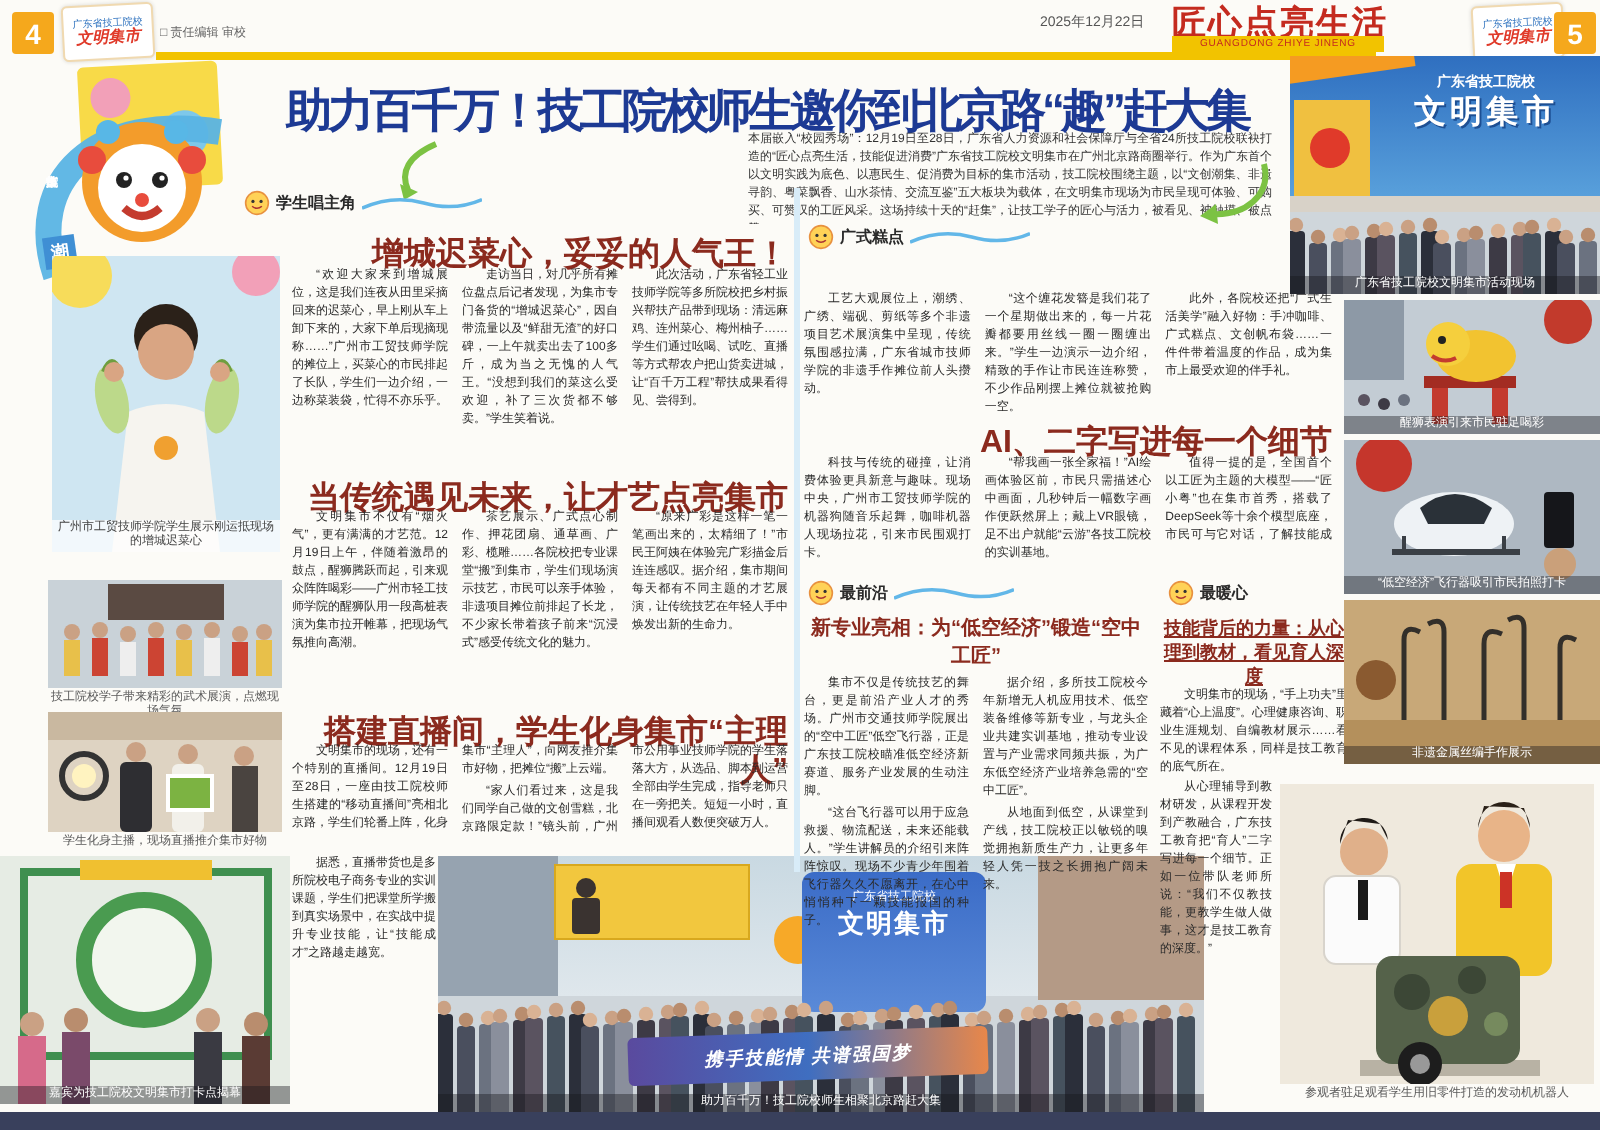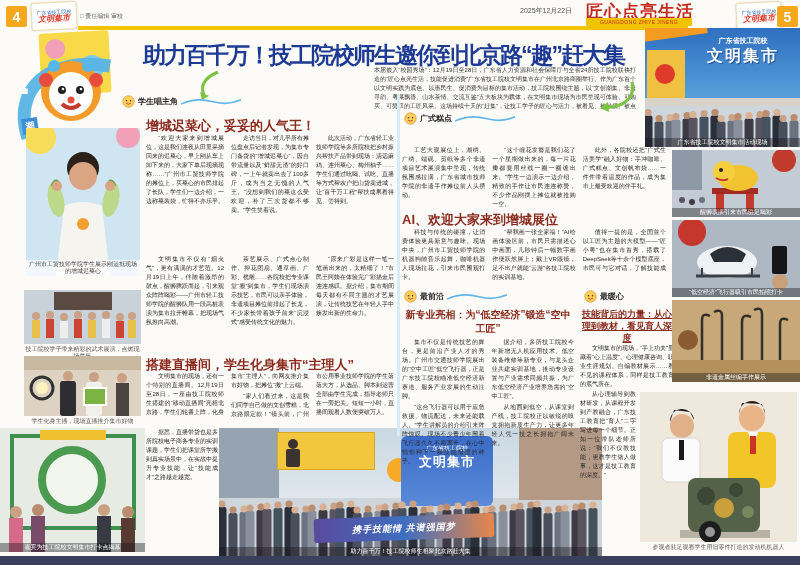--- a/index.html
+++ b/index.html
@@ -16,21 +16,21 @@
   .rule{position:absolute;background:#f2c300;}
   .editor{position:absolute;font-size:6px;color:#666;}
   .date{position:absolute;font-size:7px;color:#555;}
   .masthead{position:absolute;font-family:"Liberation Serif","DejaVu Serif",serif;font-weight:bold;
             font-size:17px;color:#c42b1f;letter-spacing:1px;}
   .pinyin{position:absolute;width:106px;height:8px;background:#f2c300;color:#c42b1f;font-size:5px;
           letter-spacing:.4px;text-align:center;line-height:8px;overflow:hidden;}
   .headline{position:absolute;font-size:23px;font-weight:bold;color:#1d3a94;letter-spacing:-2px;
             white-space:nowrap;}
   .intro{position:absolute;font-size:6px;line-height:1.5;color:#333;text-align:justify;overflow:hidden;}
-  .head1{position:absolute;font-weight:bold;color:#8b2a1e;text-align:left;font-size:13px;line-height:1.2;}
+  .head1{position:absolute;font-weight:bold;color:#8b2a1e;text-align:right;font-size:16px;line-height:1.2;}
   .head2{position:absolute;font-weight:bold;color:#8b2a1e;text-align:center;font-size:10px;line-height:1.35;}
   .cols{position:absolute;font-size:6px;line-height:1.5;color:#2a2a2a;text-align:justify;overflow:hidden;}
   .cols p{margin:0 0 2px;text-indent:12px;}
   .c3{column-count:3;column-gap:7px;}
   .c2{column-count:2;column-gap:7px;}
   .label{position:absolute;display:flex;align-items:center;gap:3px;font-size:8px;font-weight:bold;color:#2a2a2a;}
   .photo{position:absolute;overflow:hidden;background:#cfd6db;}
   .cap-on{position:absolute;left:0;right:0;bottom:0;background:rgba(22,22,28,.4);color:#fff;
           font-size:6px;line-height:1.2;text-align:center;padding:1px 2px;}
   .cap-light{position:absolute;left:0;right:0;bottom:0;background:rgba(255,255,255,.72);color:#444;
@@ -114,20 +114,21 @@
       </svg>
   </div>
 
   <div class="head1" style="left:146px;top:118px;width:248px;">增城迟菜心，妥妥的人气王！</div>
   <div class="cols c3" style="left:146px;top:134px;width:248px;height:102px;">
     <p>“欢迎大家来到增城展位，这是我们连夜从田里采摘回来的迟菜心，早上刚从车上卸下来的，大家下单后现摘现称……”广州市工贸技师学院的摊位上，买菜心的市民排起了长队，学生们一边介绍，一边称菜装袋，忙得不亦乐乎。</p>
     <p>走访当日，对几乎所有摊位盘点后记者发现，为集市专门备货的“增城迟菜心”，因自带流量以及“鲜甜无渣”的好口碑，一上午就卖出去了100多斤，成为当之无愧的人气王。“没想到我们的菜这么受欢迎，补了三次货都不够卖。”学生笑着说。</p>
     <p>此次活动，广东省轻工业技师学院等多所院校把乡村振兴帮扶产品带到现场：清远麻鸡、连州菜心、梅州柚子……学生们通过吆喝、试吃、直播等方式帮农户把山货卖进城，让“百千万工程”帮扶成果看得见、尝得到。</p>
   </div>
 
+  <div class="head1" style="left:146px;top:240px;width:248px;">当传统遇见未来，让才艺点亮集市</div>
   <div class="cols c3" style="left:146px;top:255px;width:248px;height:100px;">
     <p>文明集市不仅有“烟火气”，更有满满的才艺范。12月19日上午，伴随着激昂的鼓点，醒狮腾跃而起，引来观众阵阵喝彩——广州市轻工技师学院的醒狮队用一段高桩表演为集市拉开帷幕，把现场气氛推向高潮。</p>
     <p>茶艺展示、广式点心制作、押花团扇、通草画、广彩、榄雕……各院校把专业课堂“搬”到集市，学生们现场演示技艺，市民可以亲手体验，非遗项目摊位前排起了长龙，不少家长带着孩子前来“沉浸式”感受传统文化的魅力。</p>
     <p>“原来广彩是这样一笔一笔画出来的，太精细了！”市民王阿姨在体验完广彩描金后连连感叹。据介绍，集市期间每天都有不同主题的才艺展演，让传统技艺在年轻人手中焕发出新的生命力。</p>
   </div>
 
   <div class="head1" style="left:146px;top:357px;width:248px;">搭建直播间，学生化身集市“主理人”</div>
   <div class="cols c3" style="left:146px;top:372px;width:248px;height:54px;">
     <p>文明集市的现场，还有一个特别的直播间。12月19日至28日，一座由技工院校师生搭建的“移动直播间”亮相北京路，学生们轮番上阵，化身集市“主理人”，向网友推介集市好物，把摊位“搬”上云端。</p>
     <p>“家人们看过来，这是我们同学自己做的文创雪糕，北京路限定款！”镜头前，广州市公用事业技师学院的学生落落大方，从选品、脚本到运营全部由学生完成，指导老师只在一旁把关。短短一小时，直播间观看人数便突破万人。</p>
@@ -336,21 +337,21 @@
     <svg class="wave" viewBox="0 0 70 10">
         <path d="M0,8 Q18,0 36,5 T70,3" stroke="#62b7e8" stroke-width="2" fill="none"></path>
       </svg>
   </div>
   <div class="cols c3" style="left:402px;top:146px;width:264px;height:64px;">
     <p>工艺大观展位上，潮绣、广绣、端砚、剪纸等多个非遗项目艺术展演集中呈现，传统氛围感拉满，广东省城市技师学院的非遗手作摊位前人头攒动。</p>
     <p>“这个缠花发簪是我们花了一个星期做出来的，每一片花瓣都要用丝线一圈一圈缠出来。”学生一边演示一边介绍，精致的手作让市民连连称赞，不少作品刚摆上摊位就被抢购一空。</p>
     <p>此外，各院校还把“广式生活美学”融入好物：手冲咖啡、广式糕点、文创帆布袋……一件件带着温度的作品，成为集市上最受欢迎的伴手礼。</p>
   </div>
 
-  <div class="head1" style="left:402px;top:212px;width:264px;">AI、欢迎大家来到增城展位</div>
+  <div class="head1" style="left:402px;top:212px;width:264px;">AI、二字写进每一个细节</div>
   <div class="cols c3" style="left:402px;top:228px;width:264px;height:60px;">
     <p>科技与传统的碰撞，让消费体验更具新意与趣味。现场中央，广州市工贸技师学院的机器狗随音乐起舞，咖啡机器人现场拉花，引来市民围观打卡。</p>
     <p>“帮我画一张全家福！”AI绘画体验区前，市民只需描述心中画面，几秒钟后一幅数字画作便跃然屏上；戴上VR眼镜，足不出户就能“云游”各技工院校的实训基地。</p>
     <p>值得一提的是，全国首个以工匠为主题的大模型——“匠小粤”也在集市首秀，搭载了DeepSeek等十余个模型底座，市民可与它对话，了解技能成才路径，感受“AI+技能”的无限可能。</p>
   </div>
 
   <div class="label" style="left:404px;top:290px;">
     <svg class="mascot" viewBox="0 0 16 16">
         <circle cx="8" cy="8" r="7" fill="#ffd257" stroke="#e8913f"></circle>
         <circle cx="5.5" cy="7" r="1" fill="#333"></circle>

